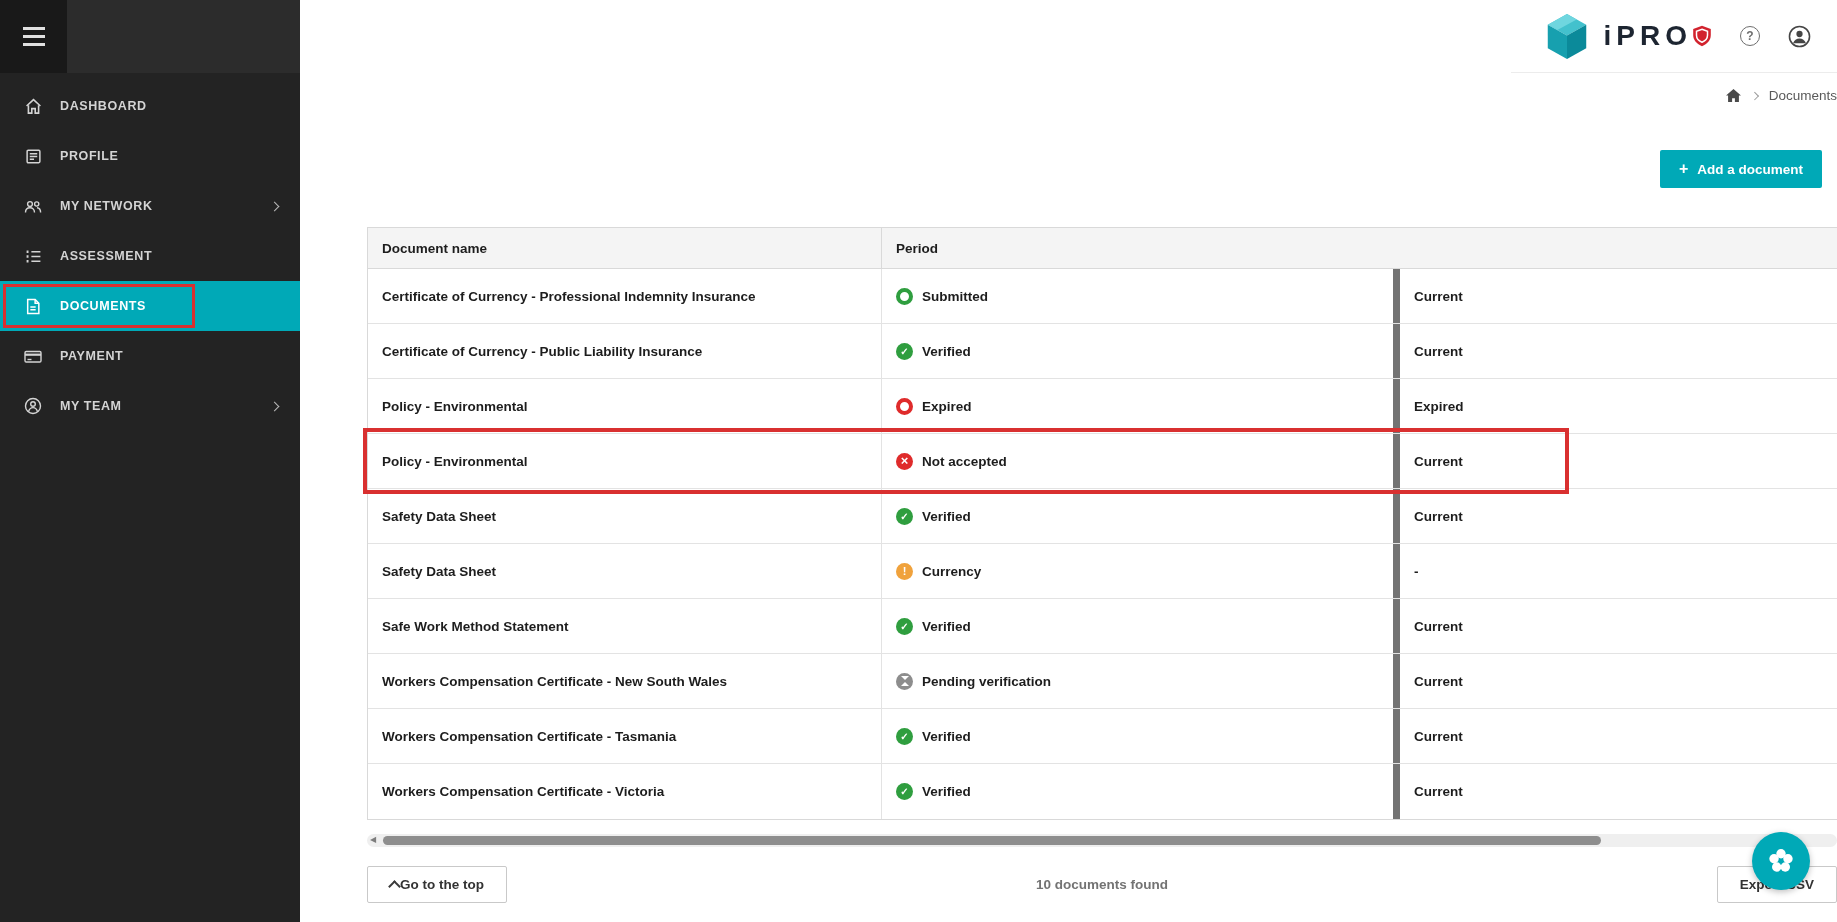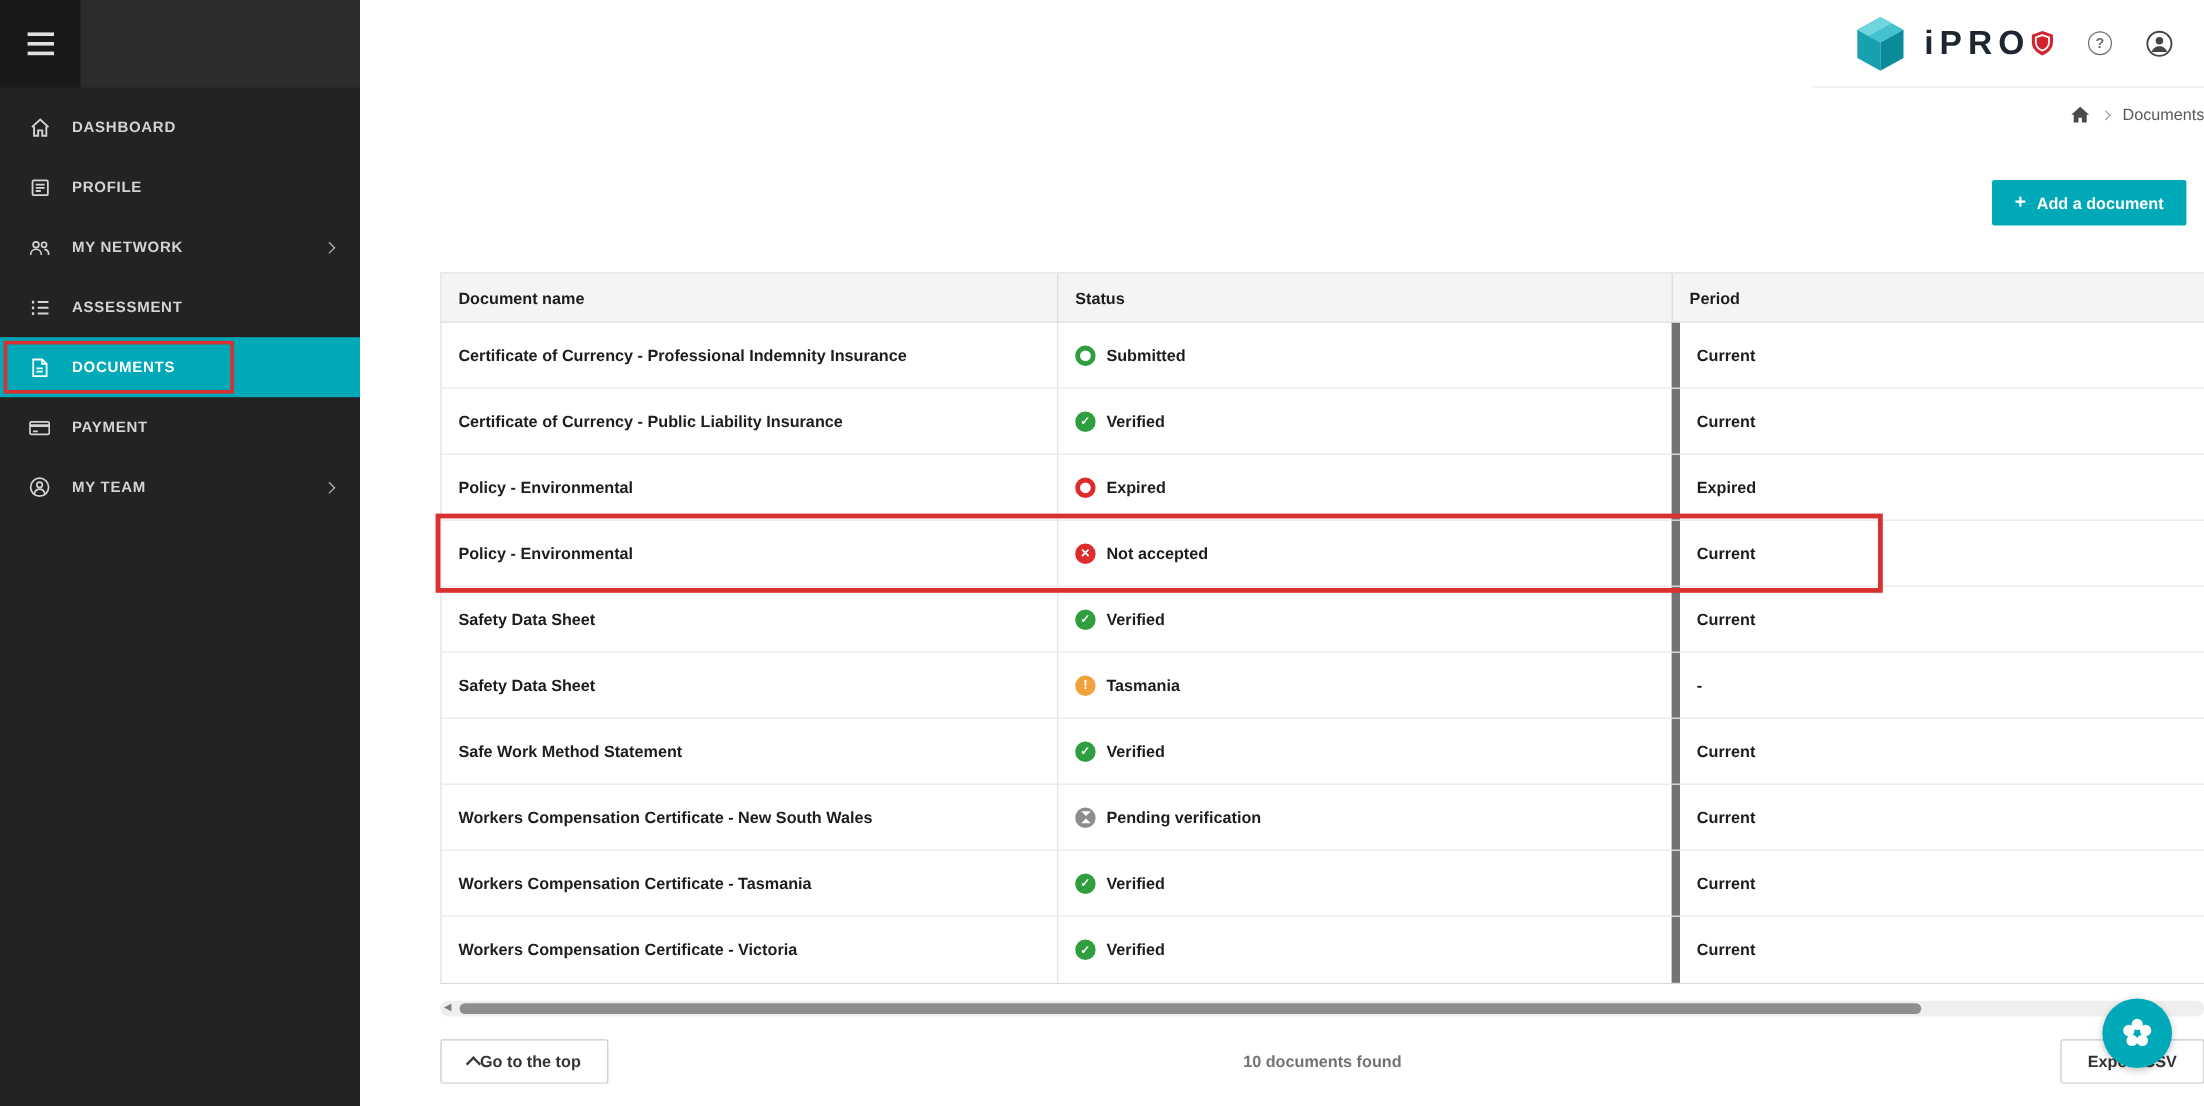--- a/index.html
+++ b/index.html
@@ -253,21 +253,20 @@
           <span class="plus">+</span>
           <span>Add a document</span>
         </button>
       </div>
 
       <div class="table-wrap">
         <div class="table">
 
           <div class="thead">
             <div class="cell col-name">Document name</div>
-            <div class="cell col-status">Status</div>
             <div class="cell col-period">Period</div>
           </div>
 
           <div class="trow" data-status="submitted">
             <div class="cell col-name">Certificate of Currency - Professional Indemnity Insurance</div>
             <div class="cell col-status">
               <span class="status-icon"></span>
               <span>Submitted</span>
             </div>
             <div class="cell col-period">Current</div>
@@ -306,21 +305,21 @@
               <span class="status-icon"></span>
               <span>Verified</span>
             </div>
             <div class="cell col-period">Current</div>
           </div>
 
           <div class="trow" data-status="required">
             <div class="cell col-name">Safety Data Sheet</div>
             <div class="cell col-status">
               <span class="status-icon"></span>
-              <span>Tasmania</span>
+              <span>Currency</span>
             </div>
             <div class="cell col-period">-</div>
           </div>
 
           <div class="trow" data-status="verified">
             <div class="cell col-name">Safe Work Method Statement</div>
             <div class="cell col-status">
               <span class="status-icon"></span>
               <span>Verified</span>
             </div>

